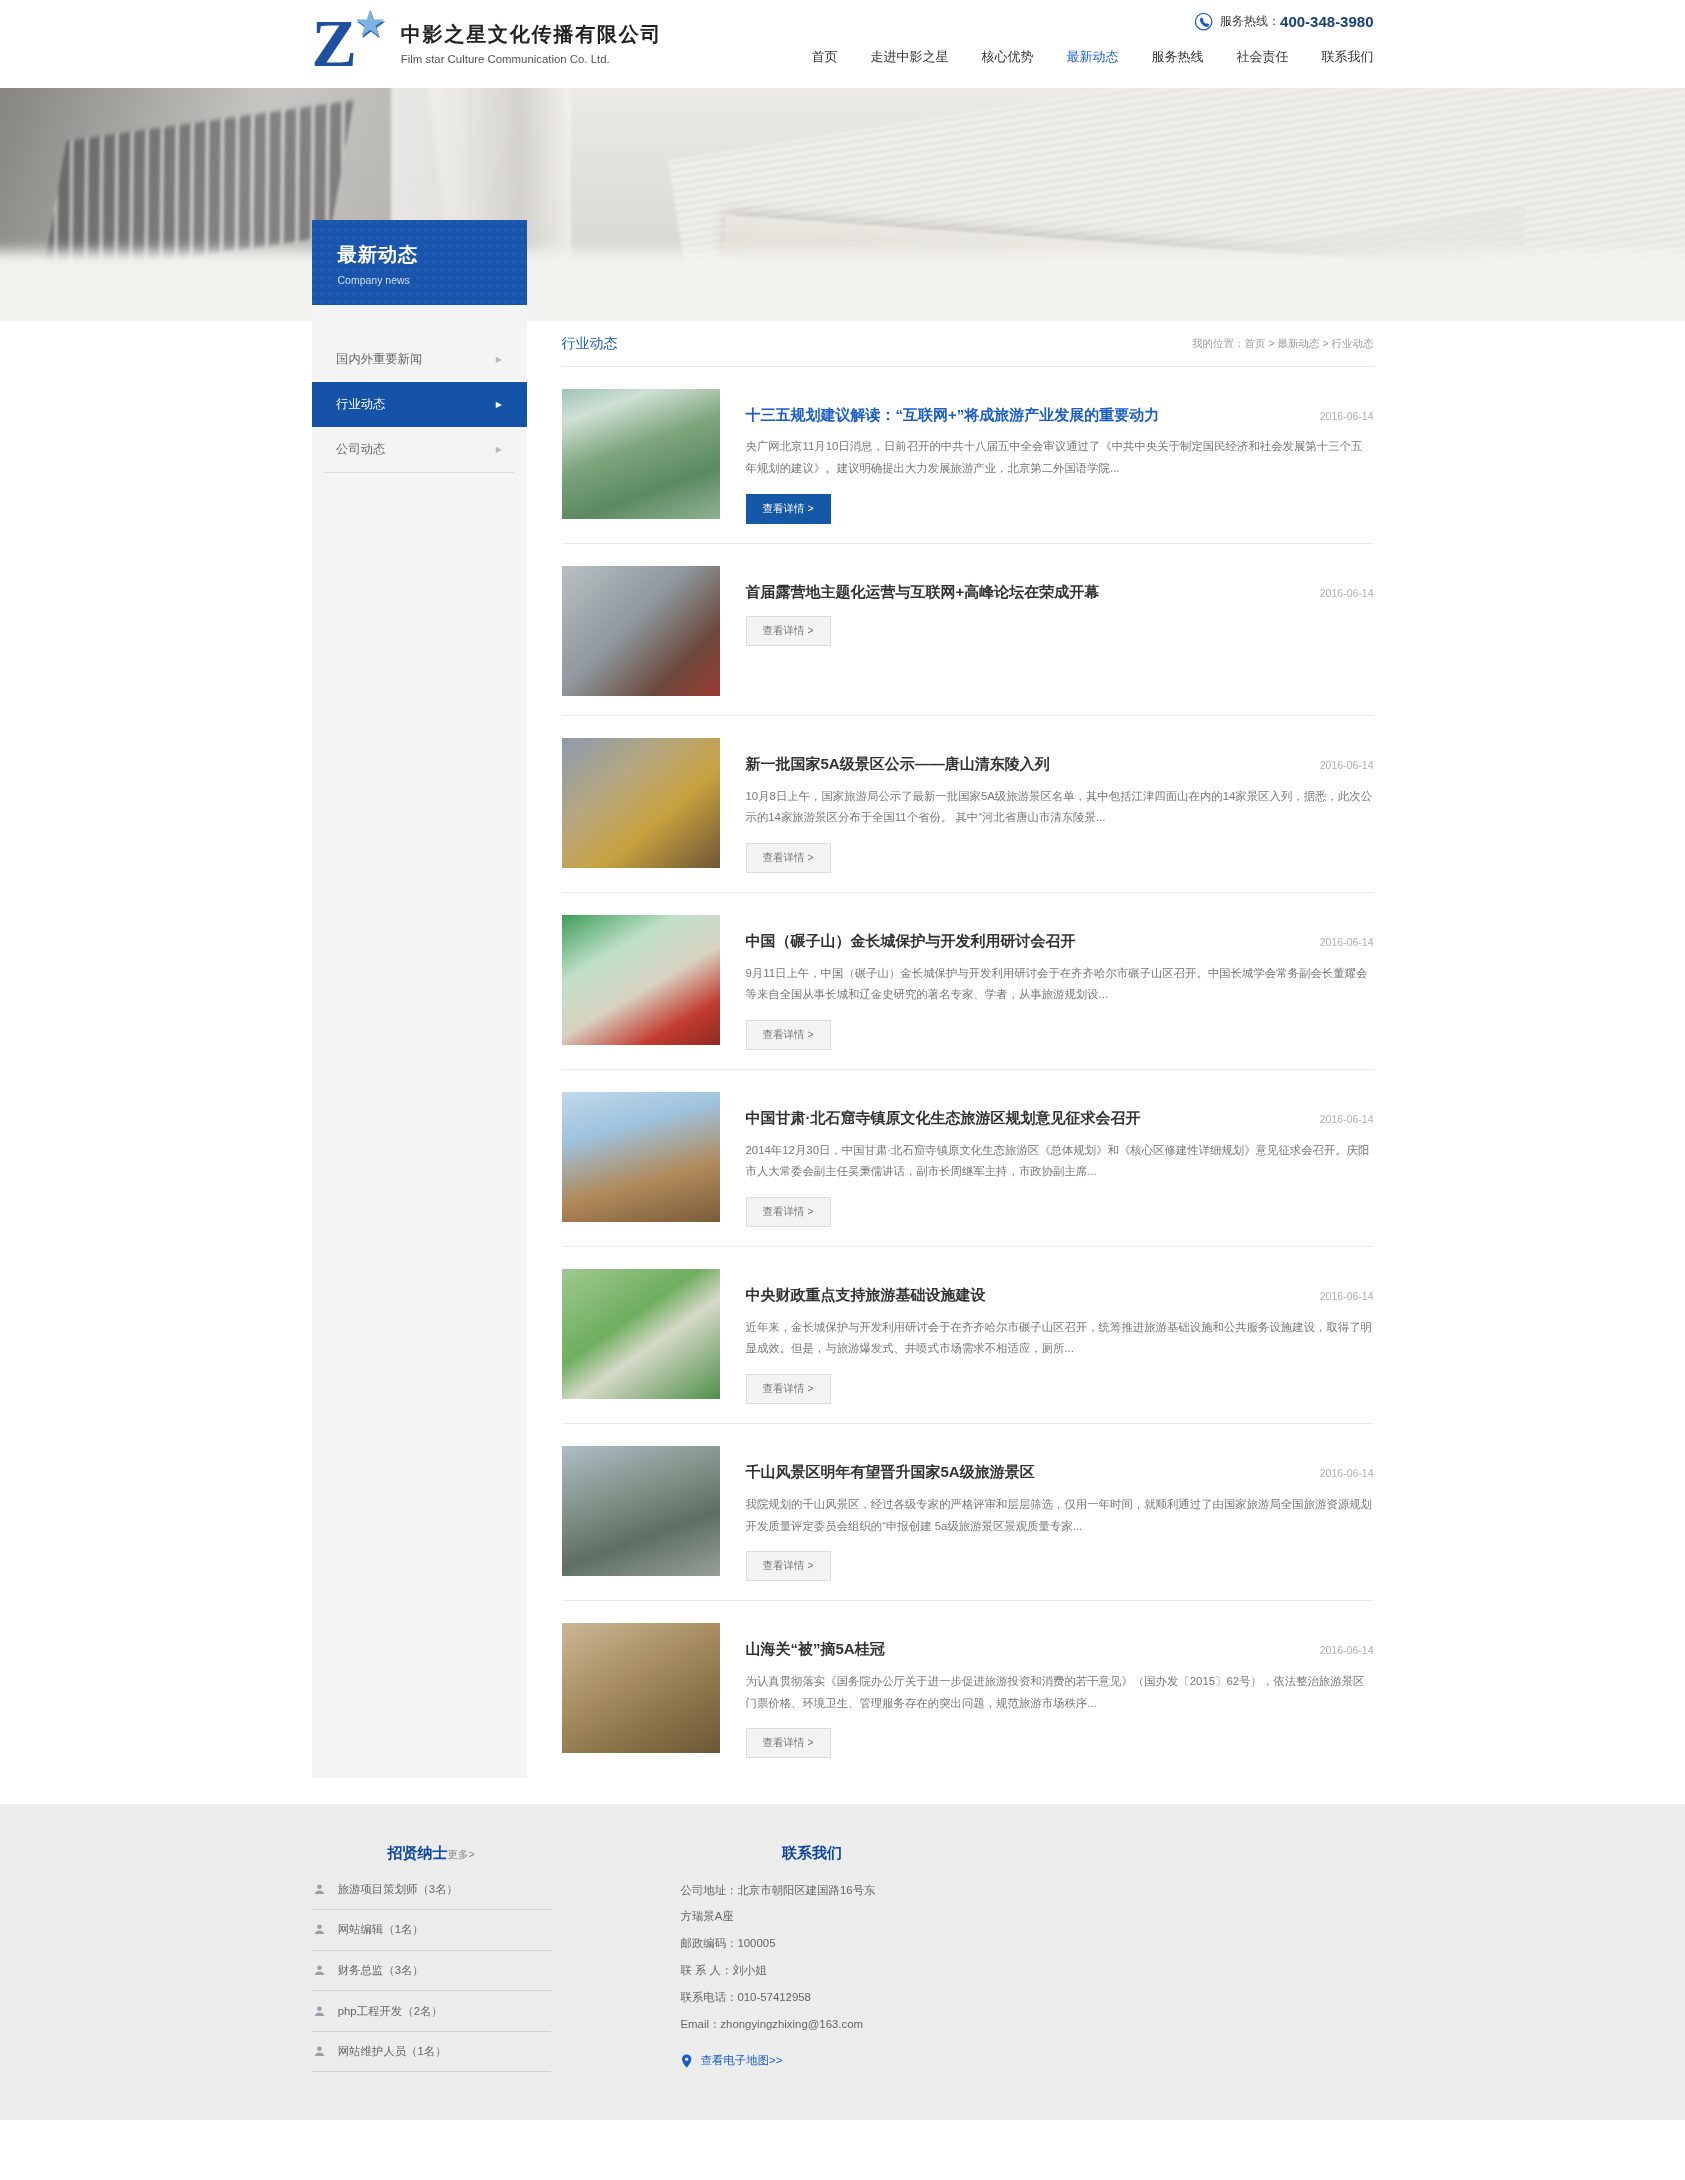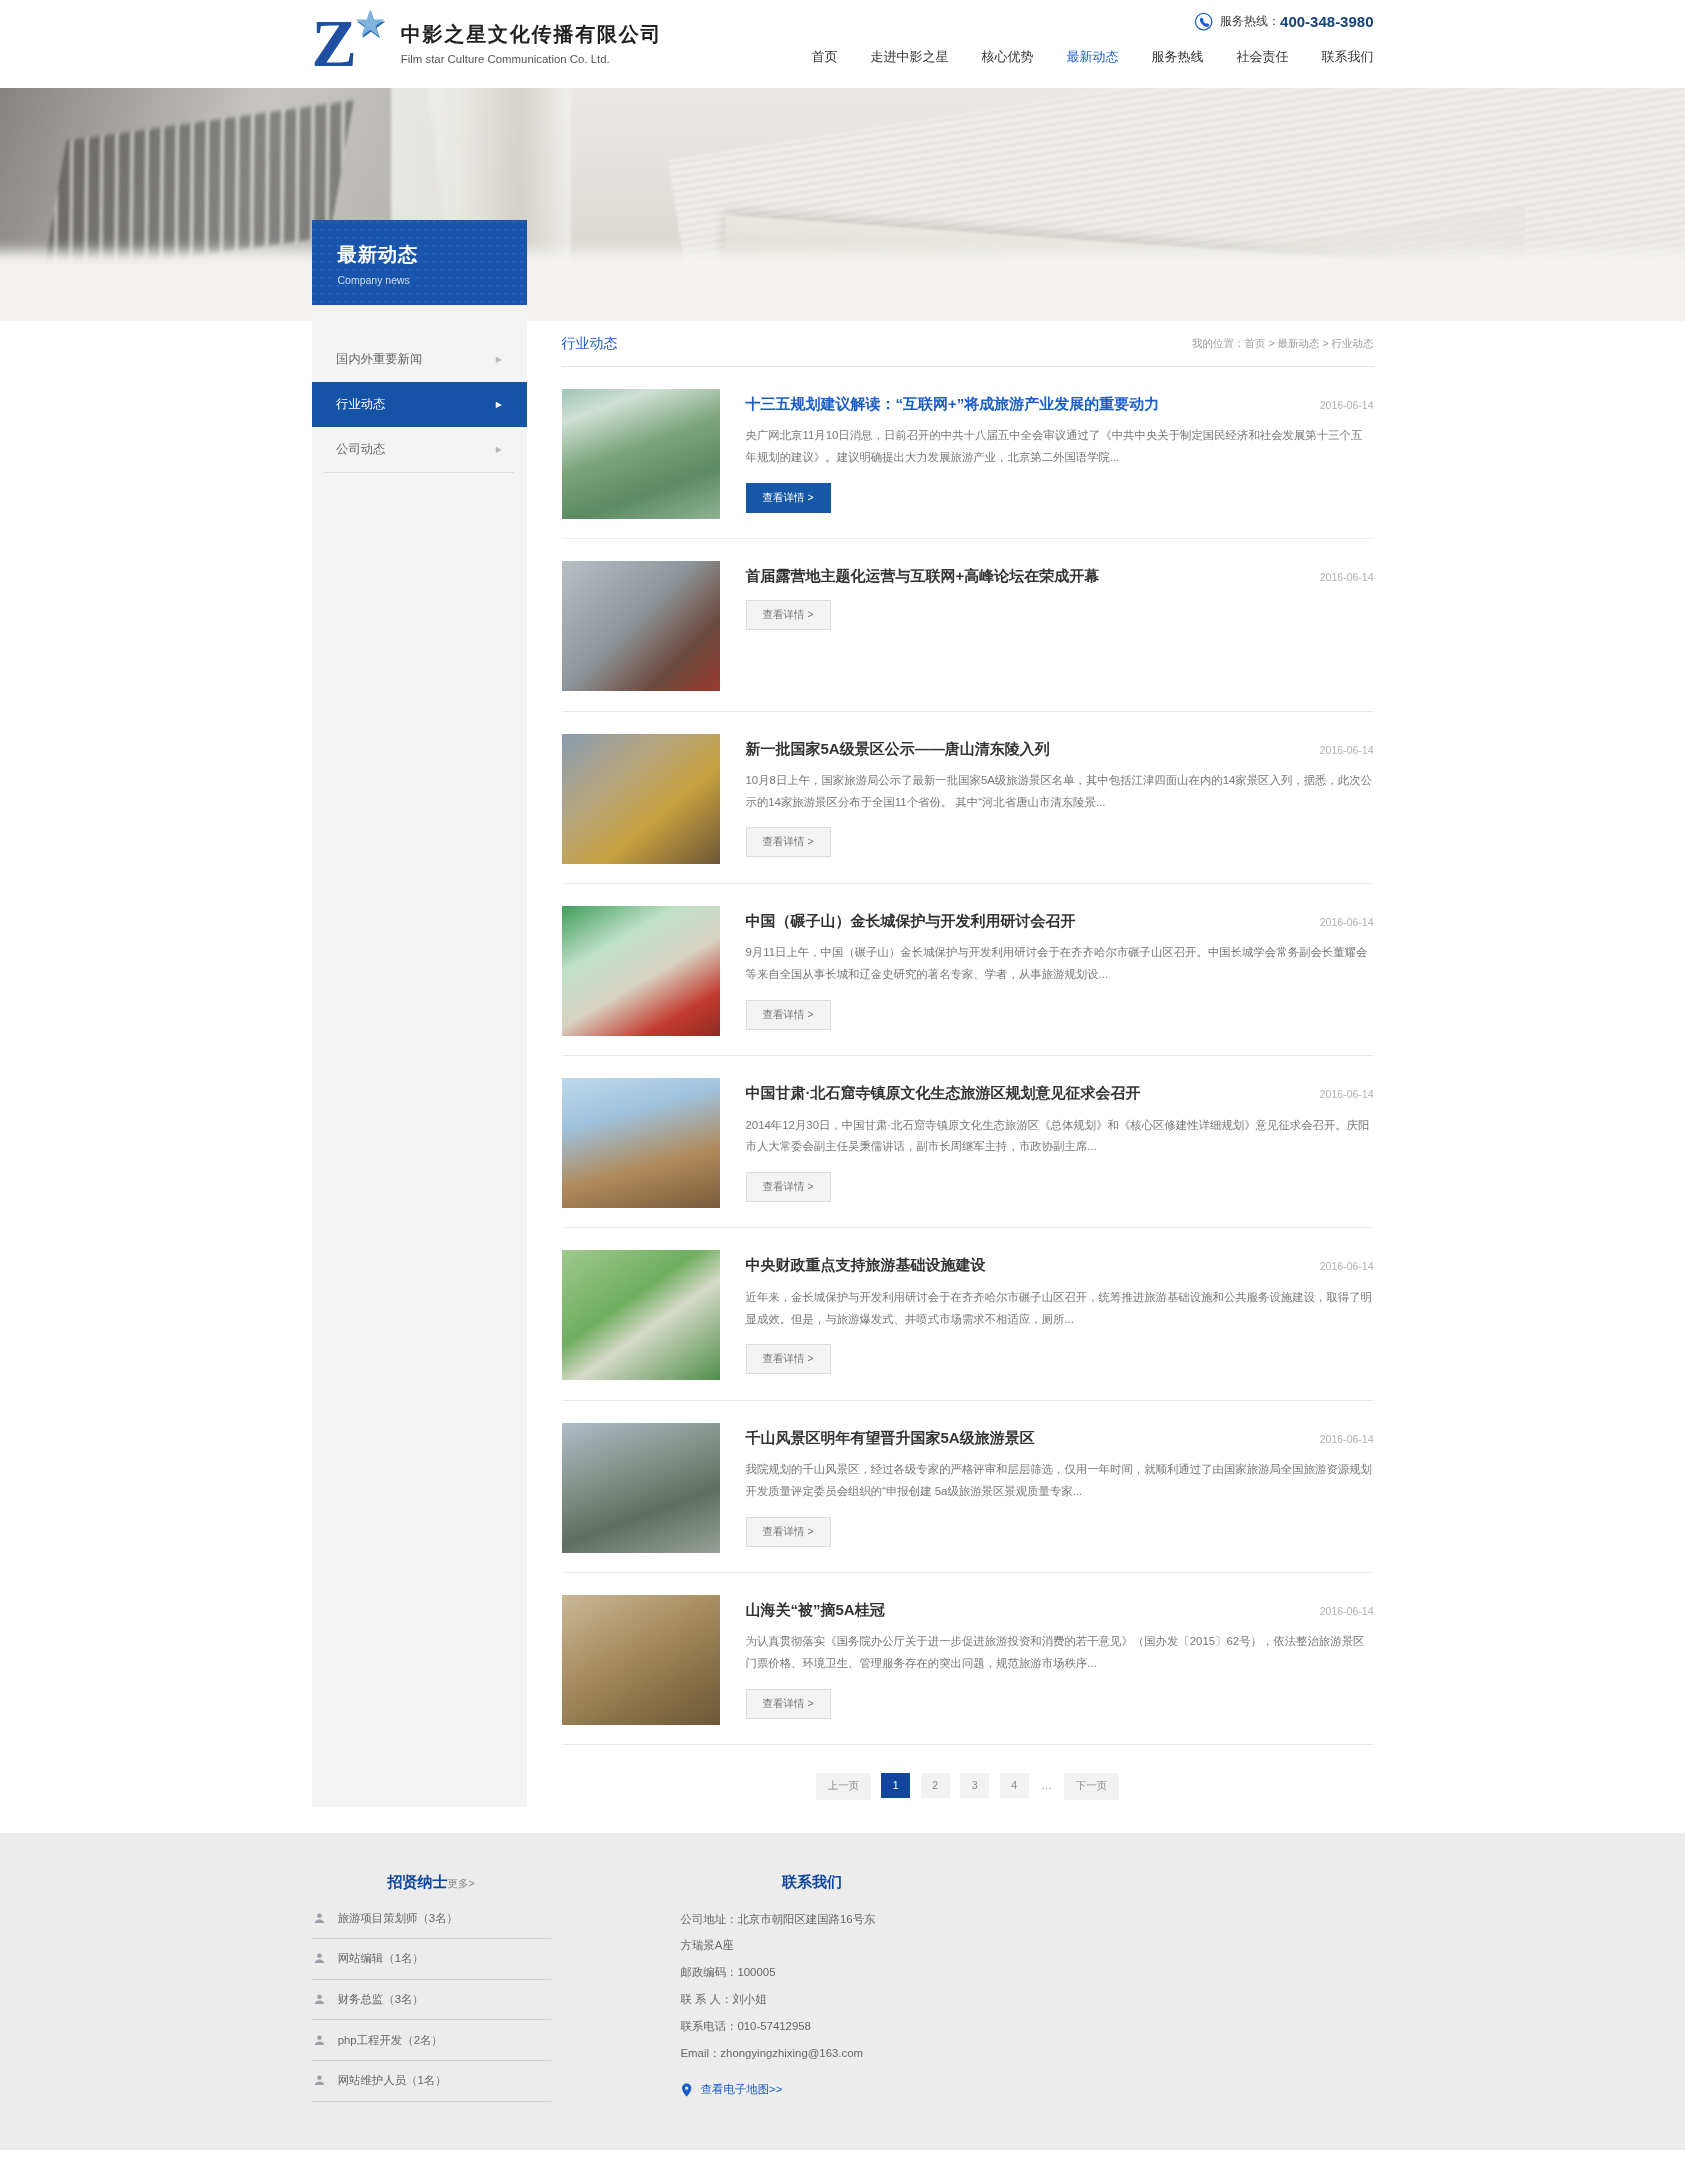--- a/index.html
+++ b/index.html
@@ -68,21 +68,21 @@
   .thumb { width:158px; height:130px; flex-shrink:0; cursor:pointer; }
   .t1 { background:linear-gradient(160deg,#9ec4b6 0%,#cfe0d6 18%,#7da57c 45%,#5c8a62 72%,#8fb293 100%); }
   .t2 { background:linear-gradient(135deg,#b9c0c4 0%,#8e969b 45%,#6b4a3f 75%,#9b3a30 100%); }
   .t3 { background:linear-gradient(140deg,#8a9bb0 0%,#b7a77e 35%,#c8a13f 62%,#6e5635 100%); }
   .t4 { background:linear-gradient(150deg,#3f9d5a 0%,#bfe0c8 30%,#d8d2c2 55%,#c23b2e 80%,#8f2a22 100%); }
   .t5 { background:linear-gradient(165deg,#bfd9ea 0%,#9fc2dd 30%,#b08a5a 65%,#7a5c3a 100%); }
   .t6 { background:linear-gradient(145deg,#9fc98f 0%,#6fae5f 40%,#d6d9c8 58%,#4f8f49 100%); }
   .t7 { background:linear-gradient(160deg,#aebdc6 0%,#7e8f85 40%,#5d6f62 65%,#98a098 100%); }
   .t8 { background:linear-gradient(150deg,#c9b896 0%,#a98f63 40%,#8a7248 70%,#6b5836 100%); }
   .news-body { flex:1; margin-left:26px; min-width:0; }
-  .news-top { display:flex; justify-content:space-between; align-items:baseline; margin-top:6px; }
+  .news-top { display:flex; justify-content:space-between; align-items:baseline; margin-top:17px; }
   .news-title { font-size:15px; font-weight:700; color:#333; cursor:pointer; }
   .news-item.first .news-title { color:#1a5dc8; }
   .news-date { font-size:10.5px; color:#b0b0b0; margin-left:17.6px; white-space:nowrap; }
   .news-desc { font-size:11.4px; color:#777; line-height:1.9; margin-top:11.4px; }
   .detail-btn { display:inline-block; margin-top:14px; padding:7px 16px; font-size:10.5px; color:#777; background:#f3f3f3; border:0.9px solid #dcdcdc; cursor:pointer; }
   .news-item.first .detail-btn { background:#1558a7; border-color:#1558a7; color:#fff; }
 
   .pagination { text-align:center; padding:28px 0 7px; }
   .pg { display:inline-block; margin:0 3.5px; padding:6.1px 11.4px; font-size:10.5px; color:#888; background:#f2f2f2; cursor:pointer; }
   .pg.active { background:#11469c; color:#fff; }
@@ -276,29 +276,20 @@
       <div class="news-body">
         <div class="news-top">
           <span class="news-title">山海关“被”摘5A桂冠</span>
           <span class="news-date">2016-06-14</span>
         </div>
         <div class="news-desc">为认真贯彻落实《国务院办公厅关于进一步促进旅游投资和消费的若干意见》（国办发〔2015〕62号），依法整治旅游景区门票价格、环境卫生、管理服务存在的突出问题，规范旅游市场秩序...</div>
         <span class="detail-btn">查看详情 &gt;</span>
       </div>
     </div>
 
-    <div class="pagination">
-      <span class="pg">上一页</span>
-      <span class="pg active">1</span>
-      <span class="pg">2</span>
-      <span class="pg">3</span>
-      <span class="pg">4</span>
-      <span class="pg dots">…</span>
-      <span class="pg">下一页</span>
-    </div>
   </div>
 </div>
 
 <div class="footer">
   <div class="wrap footer-inner">
 
     <div class="f-col-jobs">
       <div class="f-head-row">
         <span class="f-head">招贤纳士</span>
         <span class="f-more">更多&gt;</span>

